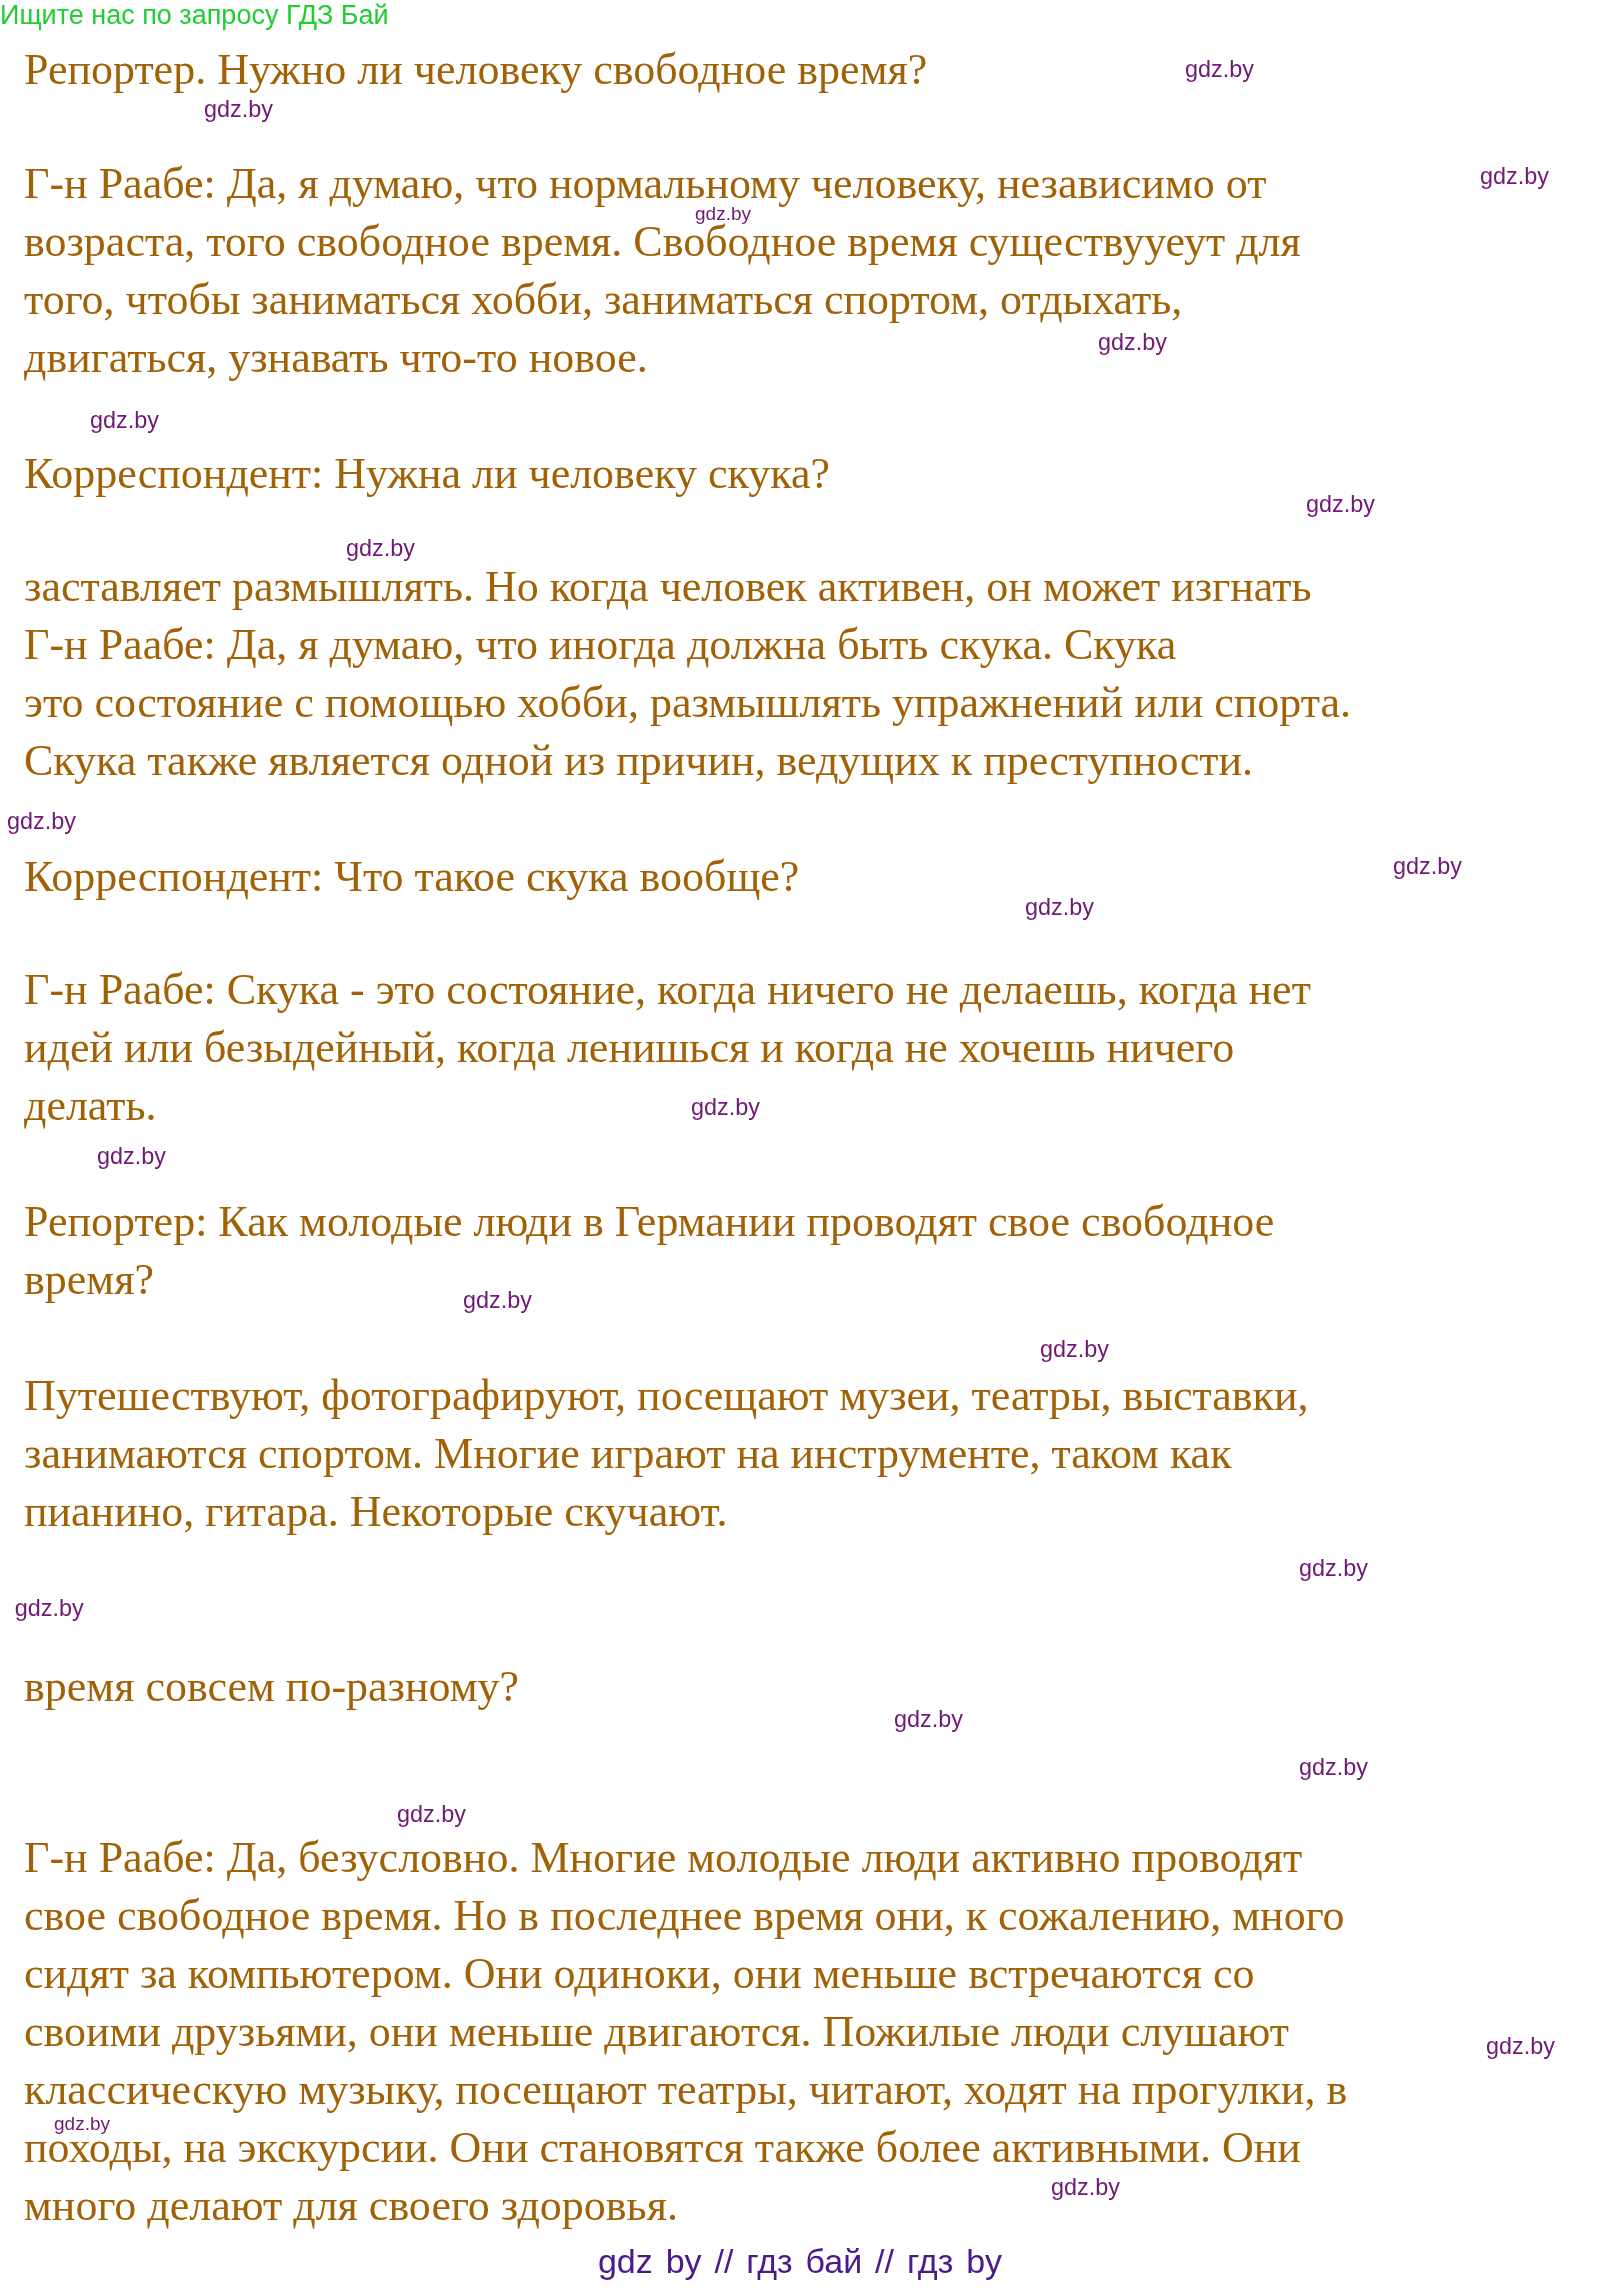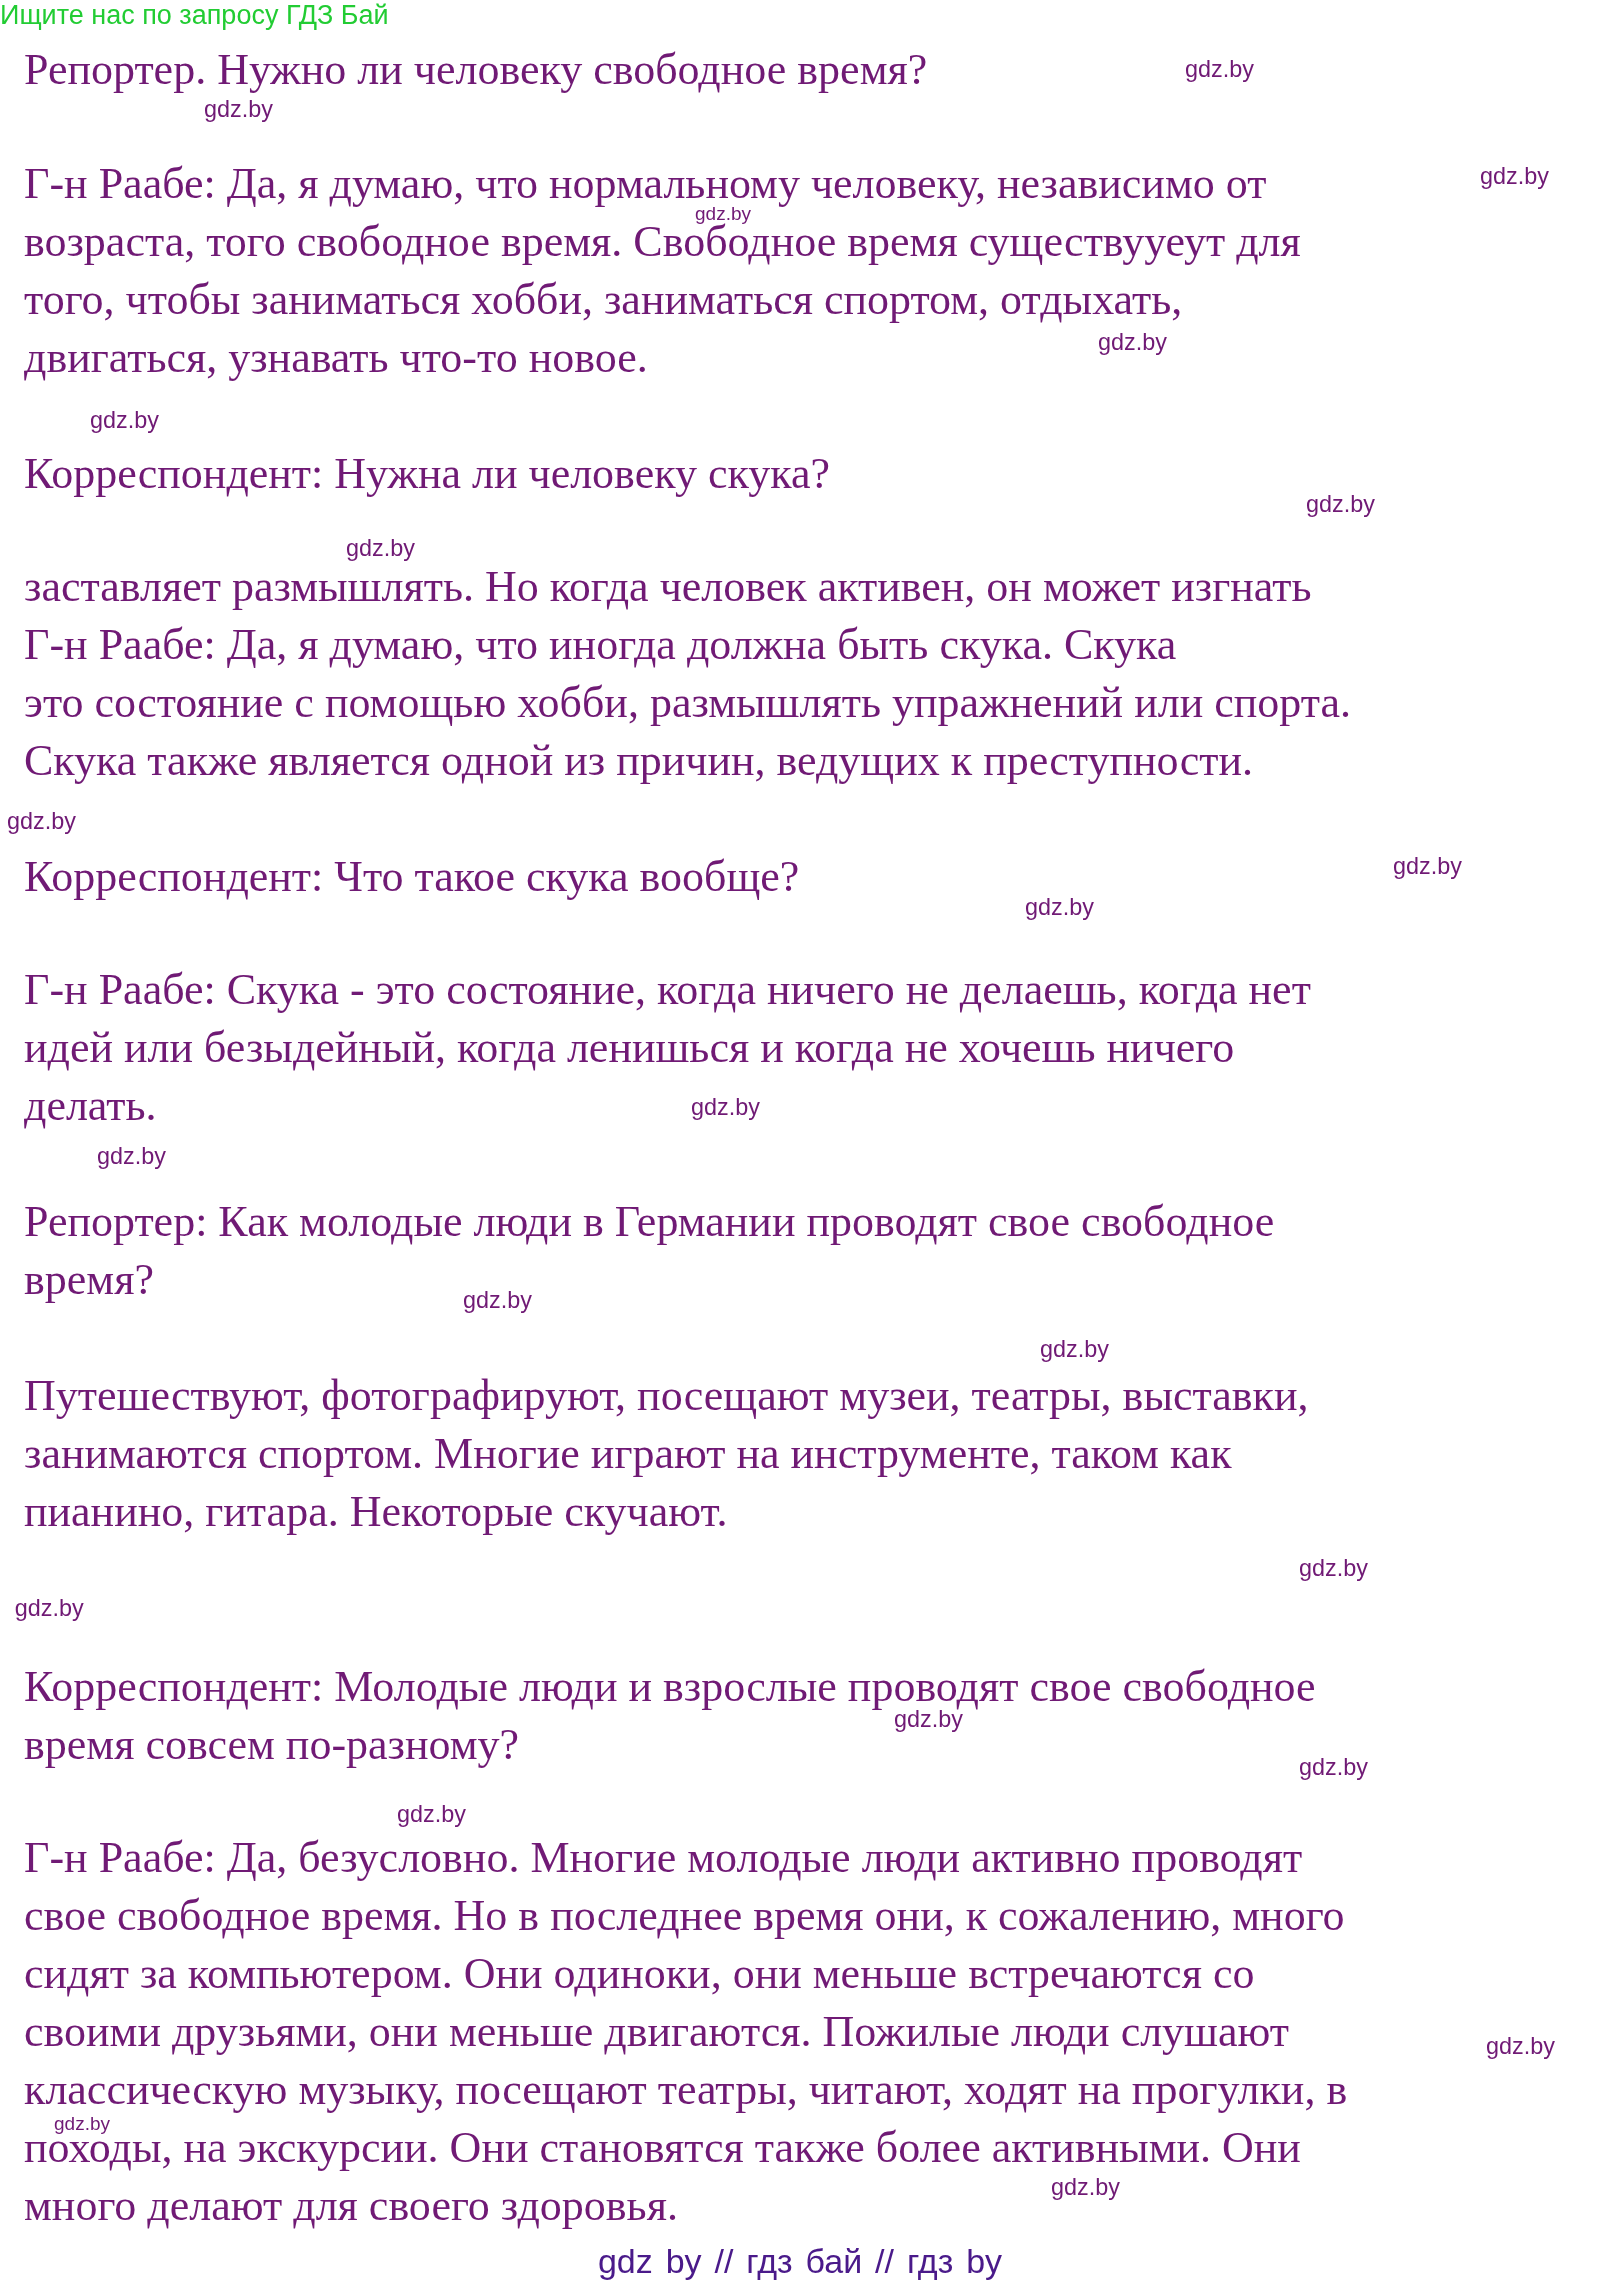--- a/index.html
+++ b/index.html
@@ -5,21 +5,21 @@
   html, body { margin: 0; padding: 0; background: #ffffff; }
   body { width: 1600px; height: 2295px; position: relative; overflow: hidden; }
   .header {
     position: absolute; left: 0; top: 0; width: 1600px; 
     font-family: "Liberation Sans", sans-serif; font-size: 27px; line-height: 31px;
     color: #22cc33;
   }
   .para {
     position: absolute; left: 24px; width: 1563px;
     font-family: "Liberation Serif", serif; font-size: 44px; line-height: 58px;
-    color: #701a75; margin: 0;
+    color: #a16207; margin: 0;
   }
   .para .line { display: block; white-space: nowrap; }
   .wm {
     position: absolute; font-family: "Liberation Sans", sans-serif;
     font-size: 23.4px; line-height: 26px; color: #701a75; white-space: nowrap;
   }
   .wm.small { font-size: 19px; }
   .footer {
     position: absolute; left: 0; top: 2244px; width: 1600px; text-align: center;
     font-family: "Liberation Sans", sans-serif; font-size: 34px; line-height: 35px;
@@ -68,21 +68,20 @@
   <span class="line">время?</span>
 </p>
 
 <p class="para" style="top:1367px">
   <span class="line">Путешествуют, фотографируют, посещают музеи, театры, выставки,</span>
   <span class="line">занимаются спортом. Многие играют на инструменте, таком как</span>
   <span class="line">пианино, гитара. Некоторые скучают.</span>
 </p>
 
 <p class="para" style="top:1658px">
-  <span class="line">Корреспондент: Молодые люди и взрослые проводят свое свободное</span>
   <span class="line">время совсем по-разному?</span>
 </p>
 
 <p class="para" style="top:1829px">
   <span class="line">Г-н Раабе: Да, безусловно. Многие молодые люди активно проводят</span>
   <span class="line">свое свободное время. Но в последнее время они, к сожалению, много</span>
   <span class="line">сидят за компьютером. Они одиноки, они меньше встречаются со</span>
   <span class="line">своими друзьями, они меньше двигаются. Пожилые люди слушают</span>
   <span class="line">классическую музыку, посещают театры, читают, ходят на прогулки, в</span>
   <span class="line">походы,  на экскурсии. Они становятся также более активными. Они</span>

